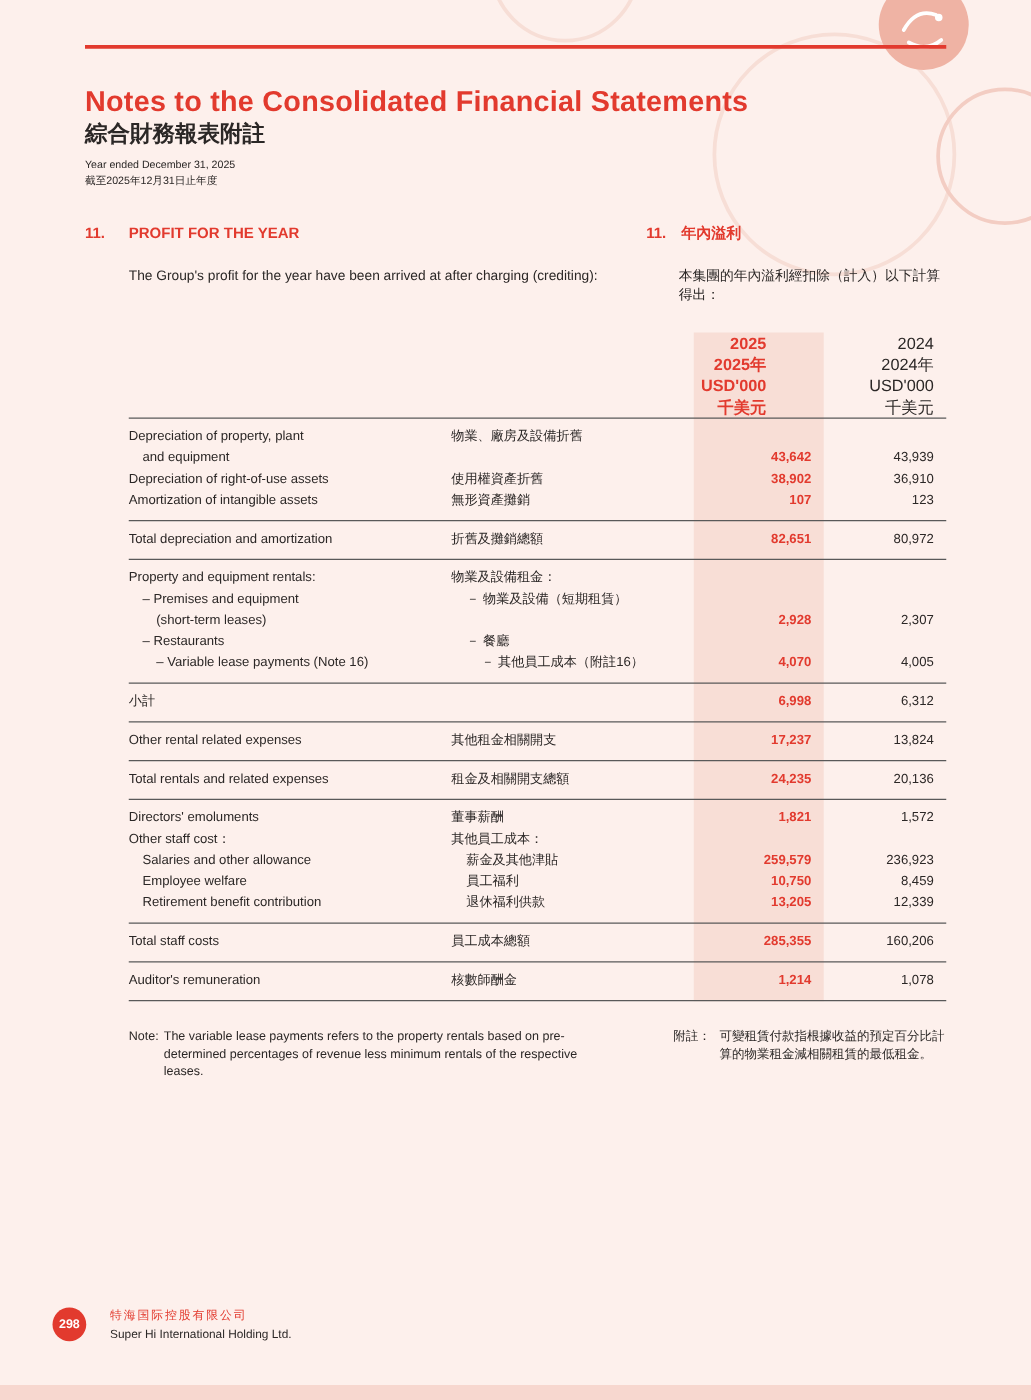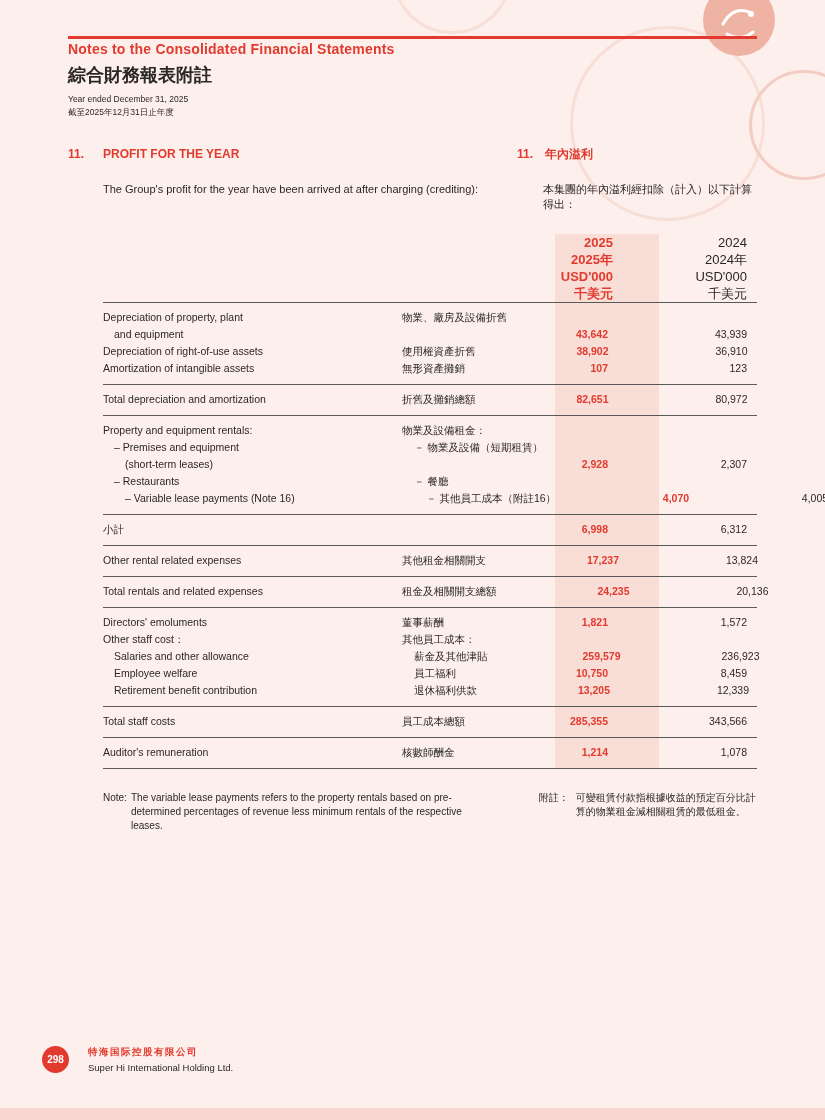--- a/index.html
+++ b/index.html
@@ -25,21 +25,21 @@
   .deco { position: absolute; z-index: 0; border-radius: 50%; }
   .ring-big   { right: 60px;  top: 26px;  width: 195px; height: 195px; border: 3px solid #f7ded6; }
   .ring-right { right: -34px; top: 70px;  width: 110px; height: 110px; border: 3px solid #f3cdc3; }
   .ring-left  { left: 392px;  top: -86px; width: 120px; height: 120px; border: 3px solid #f7ded6; }
   .badge-tr   { right: 50px;  top: -16px; width: 72px;  height: 72px;  background: #efb3a4; }
   .badge-tr svg { width: 100%; height: 100%; }
 
   .content { position: relative; z-index: 1; padding: 0 68px; }
   .top-rule { margin-top: 36px; height: 3px; background: var(--accent); }
 
-  .title-en { font-size: 14px; line-height: 20px; font-weight: bold; color: var(--accent); letter-spacing: 0.2px; }
+  .title-en { margin-top: 32px; font-size: 23px; line-height: 20px; font-weight: bold; color: var(--accent); letter-spacing: 0.2px; }
   .title-zh { margin-top: 7px; font-size: 18px; line-height: 18px; font-weight: bold; }
   .period   { font-size: 8.5px; line-height: 13px; }
   .period.first { margin-top: 9px; }
 
   .sec-row { margin-top: 28px; display: flex; font-size: 12px; line-height: 15px; font-weight: bold; color: var(--accent); }
   .sec-left { width: 449px; display: flex; }
   .sec-num { width: 35px; flex: none; }
   .sec-right { display: flex; }
   .sec-num-r { width: 28px; flex: none; }
 
@@ -49,39 +49,39 @@
 
   .table-wrap { position: relative; margin-left: 35px; margin-top: 22px; width: 654px; }
   .highlight { position: absolute; left: 452px; top: 0; bottom: 0; width: 104px; background: var(--hl); z-index: 0; }
 
   .thead { position: relative; z-index: 1; display: flex; justify-content: flex-end; padding-bottom: 0; border-bottom: 1px solid var(--div); font-size: 13px; gap: 36px; }
   .th-col { width: 100px; text-align: right; line-height: 17px; white-space: nowrap; }
   .th-col.y25 { padding-right: 8px; color: var(--accent); font-weight: bold; }
   .th-col.y24 { padding-right: 10px; }
 
   .tbody { position: relative; z-index: 1; padding-top: 6px; font-size: 10.5px; }
-  .tline { display: flex; height: 17px; line-height: 17px; white-space: nowrap; gap: 41px; }
+  .tline { display: flex; height: 17px; line-height: 17px; white-space: nowrap; }
   .c-en { width: 258px; flex: none; }
   .c-zh { flex: 1; }
   .c-v25 { width: 100px; flex: none; text-align: right; padding-right: 8px; color: var(--accent); font-weight: bold; }
   .c-v24 { width: 100px; flex: none; text-align: right; padding-right: 10px; }
   .tdivider { height: 1px; background: var(--div); margin: 7px 0 6px; }
   .tdivider:last-child { margin-bottom: 0; }
 
   .note-row { margin-top: 22px; display: flex; font-size: 10px; line-height: 14px; }
   .note-left { margin-left: 35px; width: 388px; display: flex; }
   .note-label { width: 28px; flex: none; }
   .note-text { flex: 1; }
   .note-right { margin-left: 54px; width: 222px; display: flex; }
   .note-label-zh { width: 37px; flex: none; }
 
   .footer { position: absolute; left: 42px; top: 1046px; display: flex; align-items: center; z-index: 1; }
   .page-badge { width: 27px; height: 27px; border-radius: 50%; background: var(--accent); color: #fff; font-size: 10px; font-weight: bold; display: flex; align-items: center; justify-content: center; flex: none; }
   .company { margin-left: 19px; }
-  .company-zh { color: var(--accent); font-weight: bold; font-size: 9.5px; letter-spacing: 1.5px; }
+  .company-zh { color: var(--accent); font-weight: normal; font-size: 9.5px; letter-spacing: 1.5px; }
   .company-en { font-size: 9.5px; margin-top: 3px; }
 
   .bottom-band { position: absolute; left: 0; right: 0; bottom: 0; height: 12px; background: var(--band); z-index: 0; }
 </style>
 </head>
 <body>
 
 <div class="page">
 
   <div class="deco ring-left"></div>
@@ -248,21 +248,21 @@
             <div class="c-en" style="padding-left: 11px;">Retirement benefit contribution</div>
             <div class="c-zh" style="padding-left: 12px;">退休福利供款</div>
             <div class="c-v25">13,205</div>
             <div class="c-v24">12,339</div>
           </div>
           <div class="tdivider"></div>
           <div class="tline">
             <div class="c-en">Total staff costs</div>
             <div class="c-zh">員工成本總額</div>
             <div class="c-v25">285,355</div>
-            <div class="c-v24">343,566</div>
+            <div class="c-v24">160,206</div>
           </div>
           <div class="tdivider"></div>
           <div class="tline">
             <div class="c-en">Auditor's remuneration</div>
             <div class="c-zh">核數師酬金</div>
             <div class="c-v25">1,214</div>
             <div class="c-v24">1,078</div>
           </div>
           <div class="tdivider"></div>
         </div>

